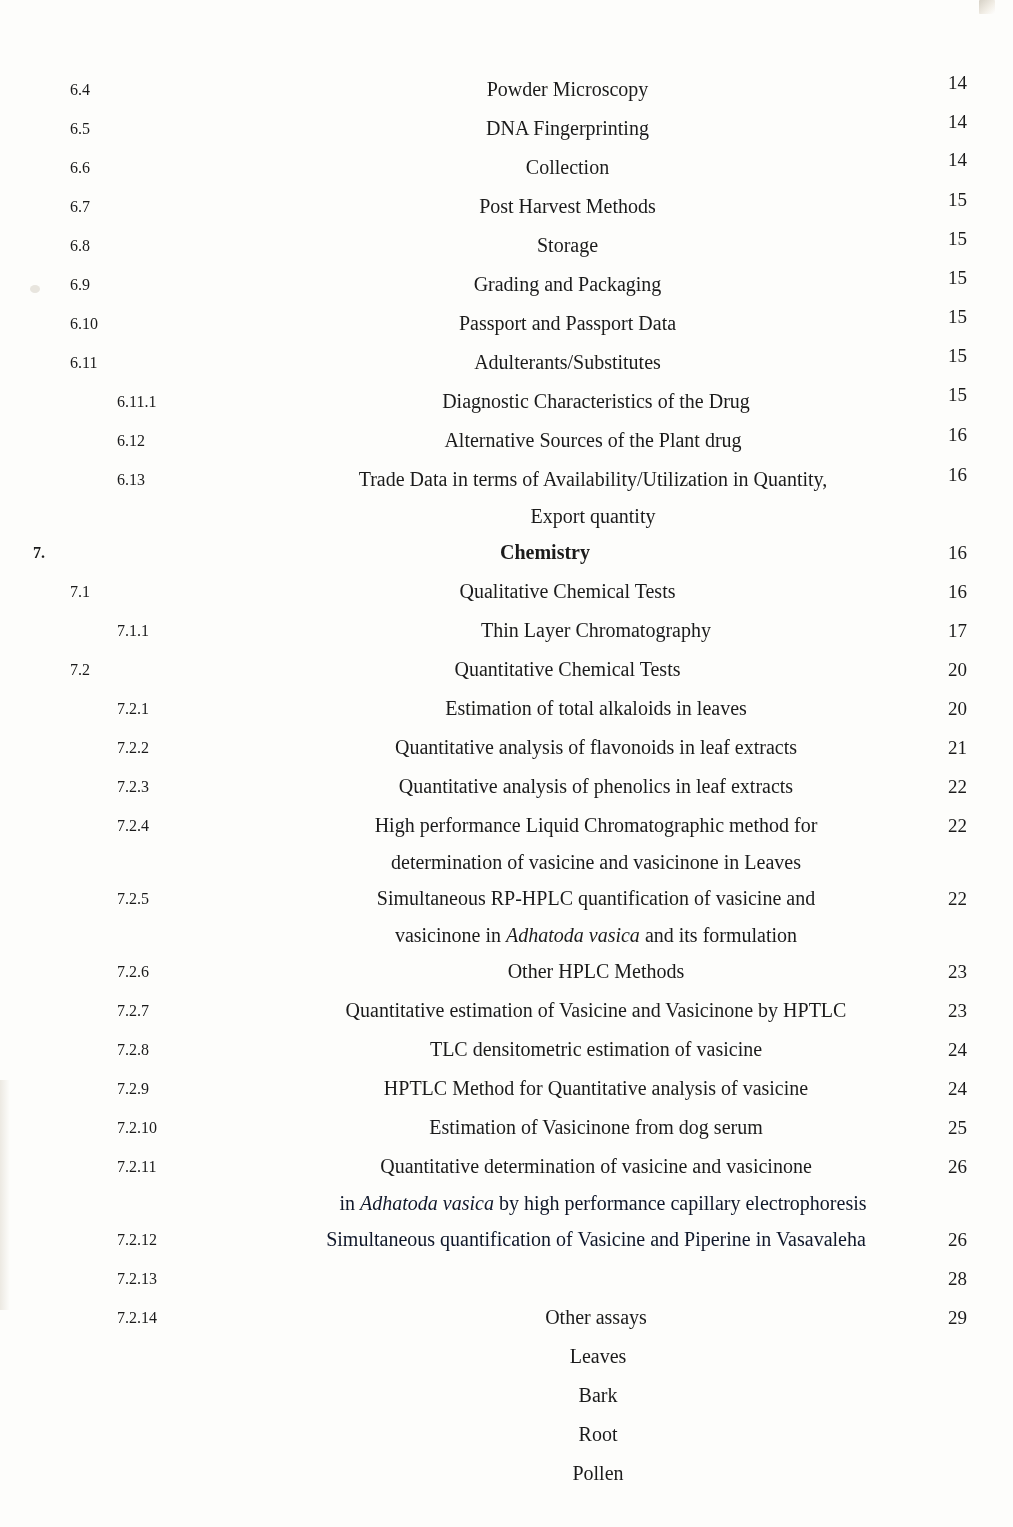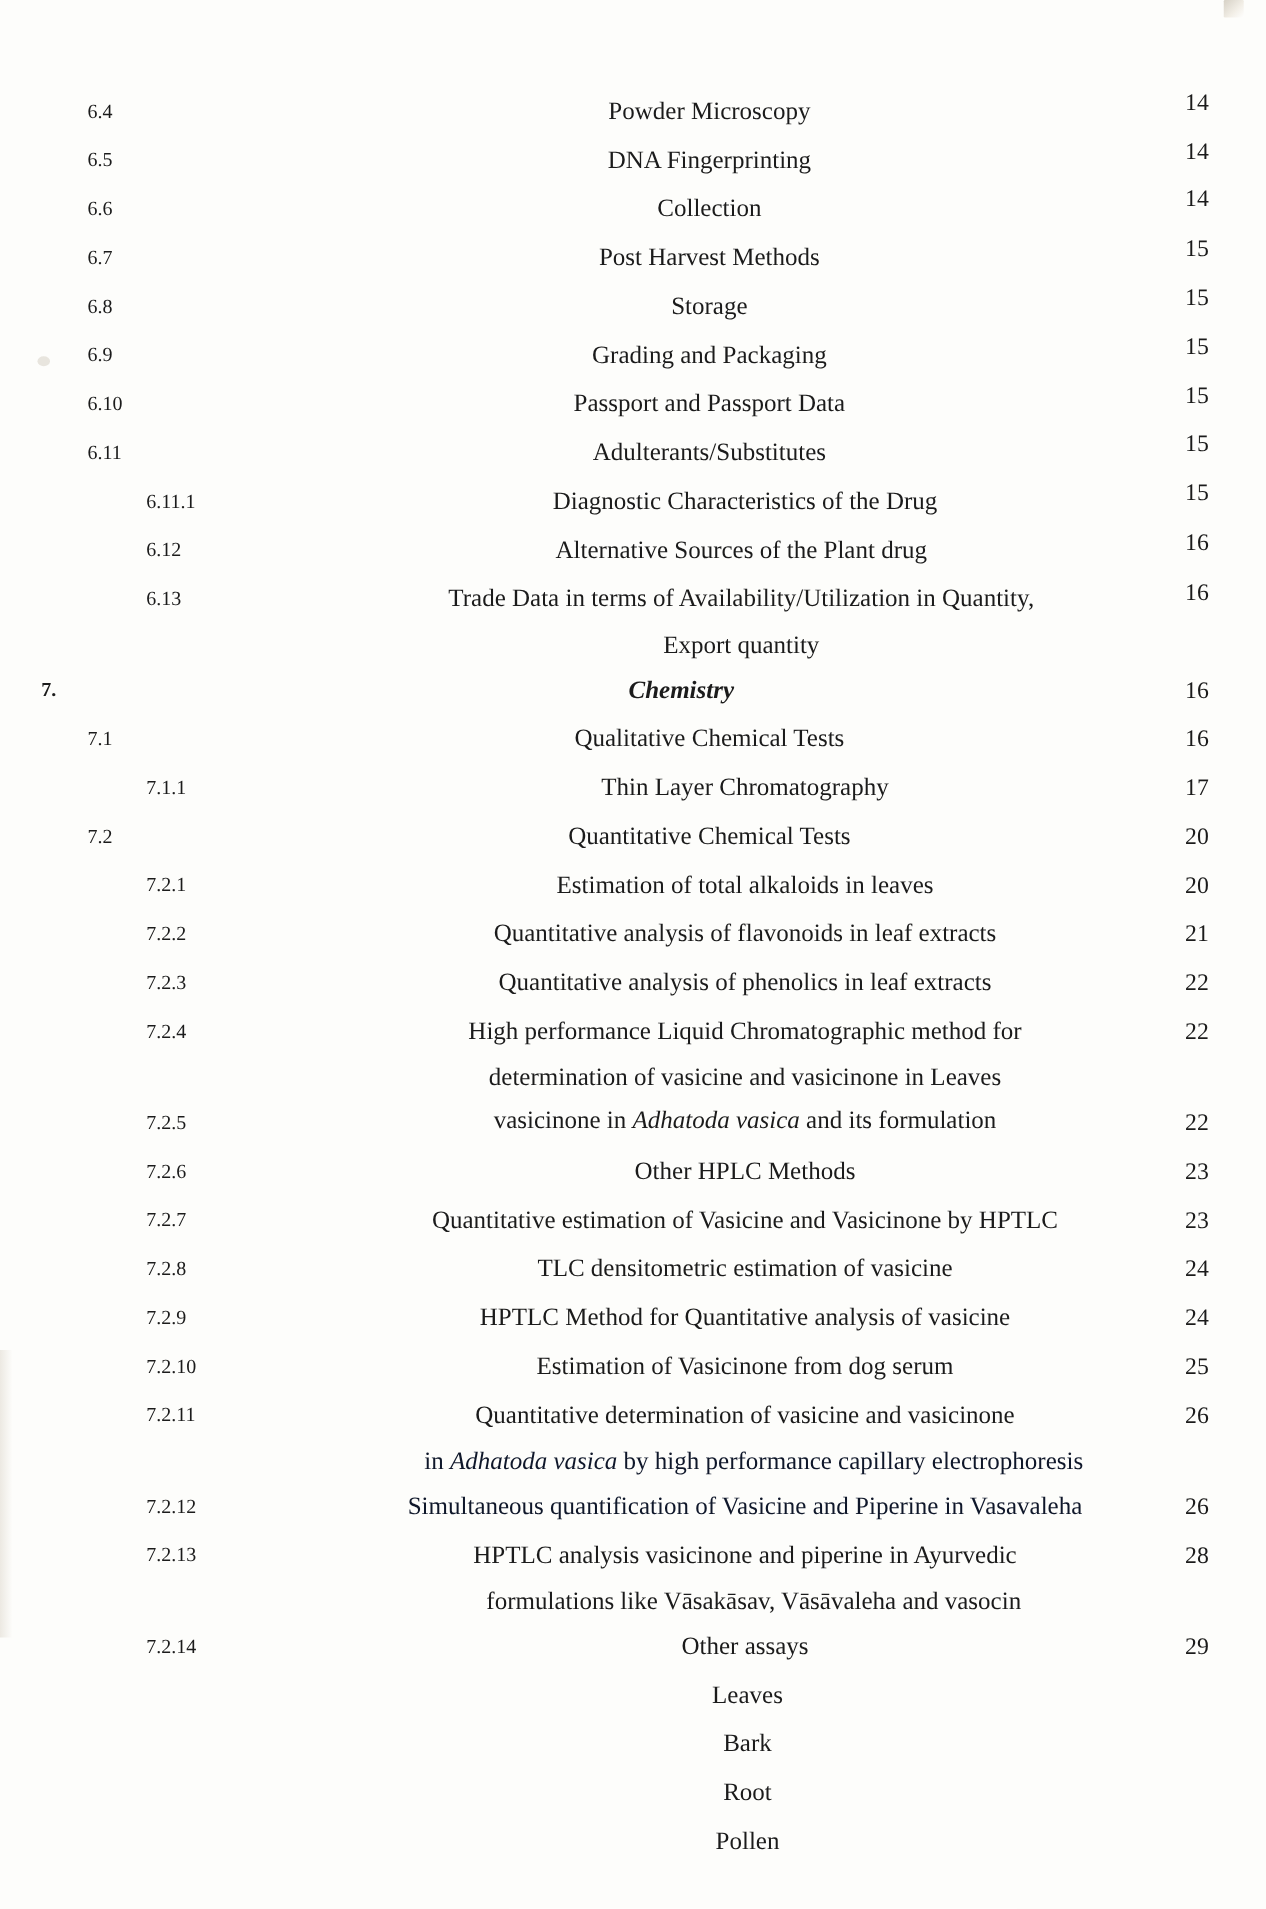--- a/index.html
+++ b/index.html
@@ -87,21 +87,21 @@
     right: 46px;
     top: 0;
     font-size: 19px;
     line-height: 39px;
     text-align: right;
     width: 40px;
   }
 
   
   .lvl1 > .num { width: 44px; margin-left: 33px; font-weight: bold; }
-  .lvl1 > .label { font-weight: bold; font-style: italic; }
+  .lvl1 > .label { font-weight: bold; }
 
   .lvl2 > .num { width: 52px; margin-left: 70px; }
   .lvl3 > .num { width: 62px; margin-left: 117px; }
   .lvl4 > .label { margin-left: 183px; }
 
   .italic { font-style: italic; margin-top: 48px; }
 
   
   .r-00 .page-no { top: -7px; }
   .r-01 .page-no { top: -7px; }
@@ -215,21 +215,21 @@
         <div class="label"><span>Quantitative analysis of phenolics in leaf extracts</span></div>
         <div class="page-no">22</div>
       </div>
       <div class="row lvl3 r-18">
         <div class="num">7.2.4</div>
         <div class="label"><span>High performance Liquid Chromatographic method for</span><span class="sub" style="margin-left: 0px;">determination of vasicine and vasicinone in Leaves</span></div>
         <div class="page-no">22</div>
       </div>
       <div class="row lvl3 r-19">
         <div class="num">7.2.5</div>
-        <div class="label"><span class="sub" style="margin-left: 0px;"><span>vasicinone in </span><span class="italic">Adhatoda vasica</span><span> and its formulation</span></span></div>
+        <div class="label"><span>Simultaneous RP-HPLC quantification of vasicine and</span><span class="sub" style="margin-left: 0px;"><span>vasicinone in </span><span class="italic">Adhatoda vasica</span><span> and its formulation</span></span></div>
         <div class="page-no">22</div>
       </div>
       <div class="row lvl3 r-20">
         <div class="num">7.2.6</div>
         <div class="label"><span>Other HPLC Methods</span></div>
         <div class="page-no">23</div>
       </div>
       <div class="row lvl3 r-21">
         <div class="num">7.2.7</div>
         <div class="label"><span>Quantitative estimation of Vasicine and Vasicinone by HPTLC</span></div>
@@ -255,21 +255,20 @@
         <div class="label"><span>Quantitative determination of vasicine and vasicinone</span><span class="sub fade2" style="margin-left: 14px;"><span>in </span><span class="italic">Adhatoda vasica</span><span> by high performance capillary electrophoresis</span></span></div>
         <div class="page-no">26</div>
       </div>
       <div class="row lvl3 r-26">
         <div class="num">7.2.12</div>
         <div class="label fade2"><span>Simultaneous quantification of Vasicine and Piperine in Vasavaleha</span></div>
         <div class="page-no">26</div>
       </div>
       <div class="row lvl3 r-27">
         <div class="num">7.2.13</div>
-        <div class="label"><span>HPTLC analysis vasicinone and piperine in Ayurvedic</span><span class="sub" style="margin-left: 14px;">formulations like Vāsakāsav, Vāsāvaleha and vasocin</span></div>
         <div class="page-no">28</div>
       </div>
       <div class="row lvl3 r-28">
         <div class="num">7.2.14</div>
         <div class="label"><span>Other assays</span></div>
         <div class="page-no">29</div>
       </div>
       <div class="row lvl4 r-29">
         <div class="label"><span>Leaves</span></div>
       </div>

